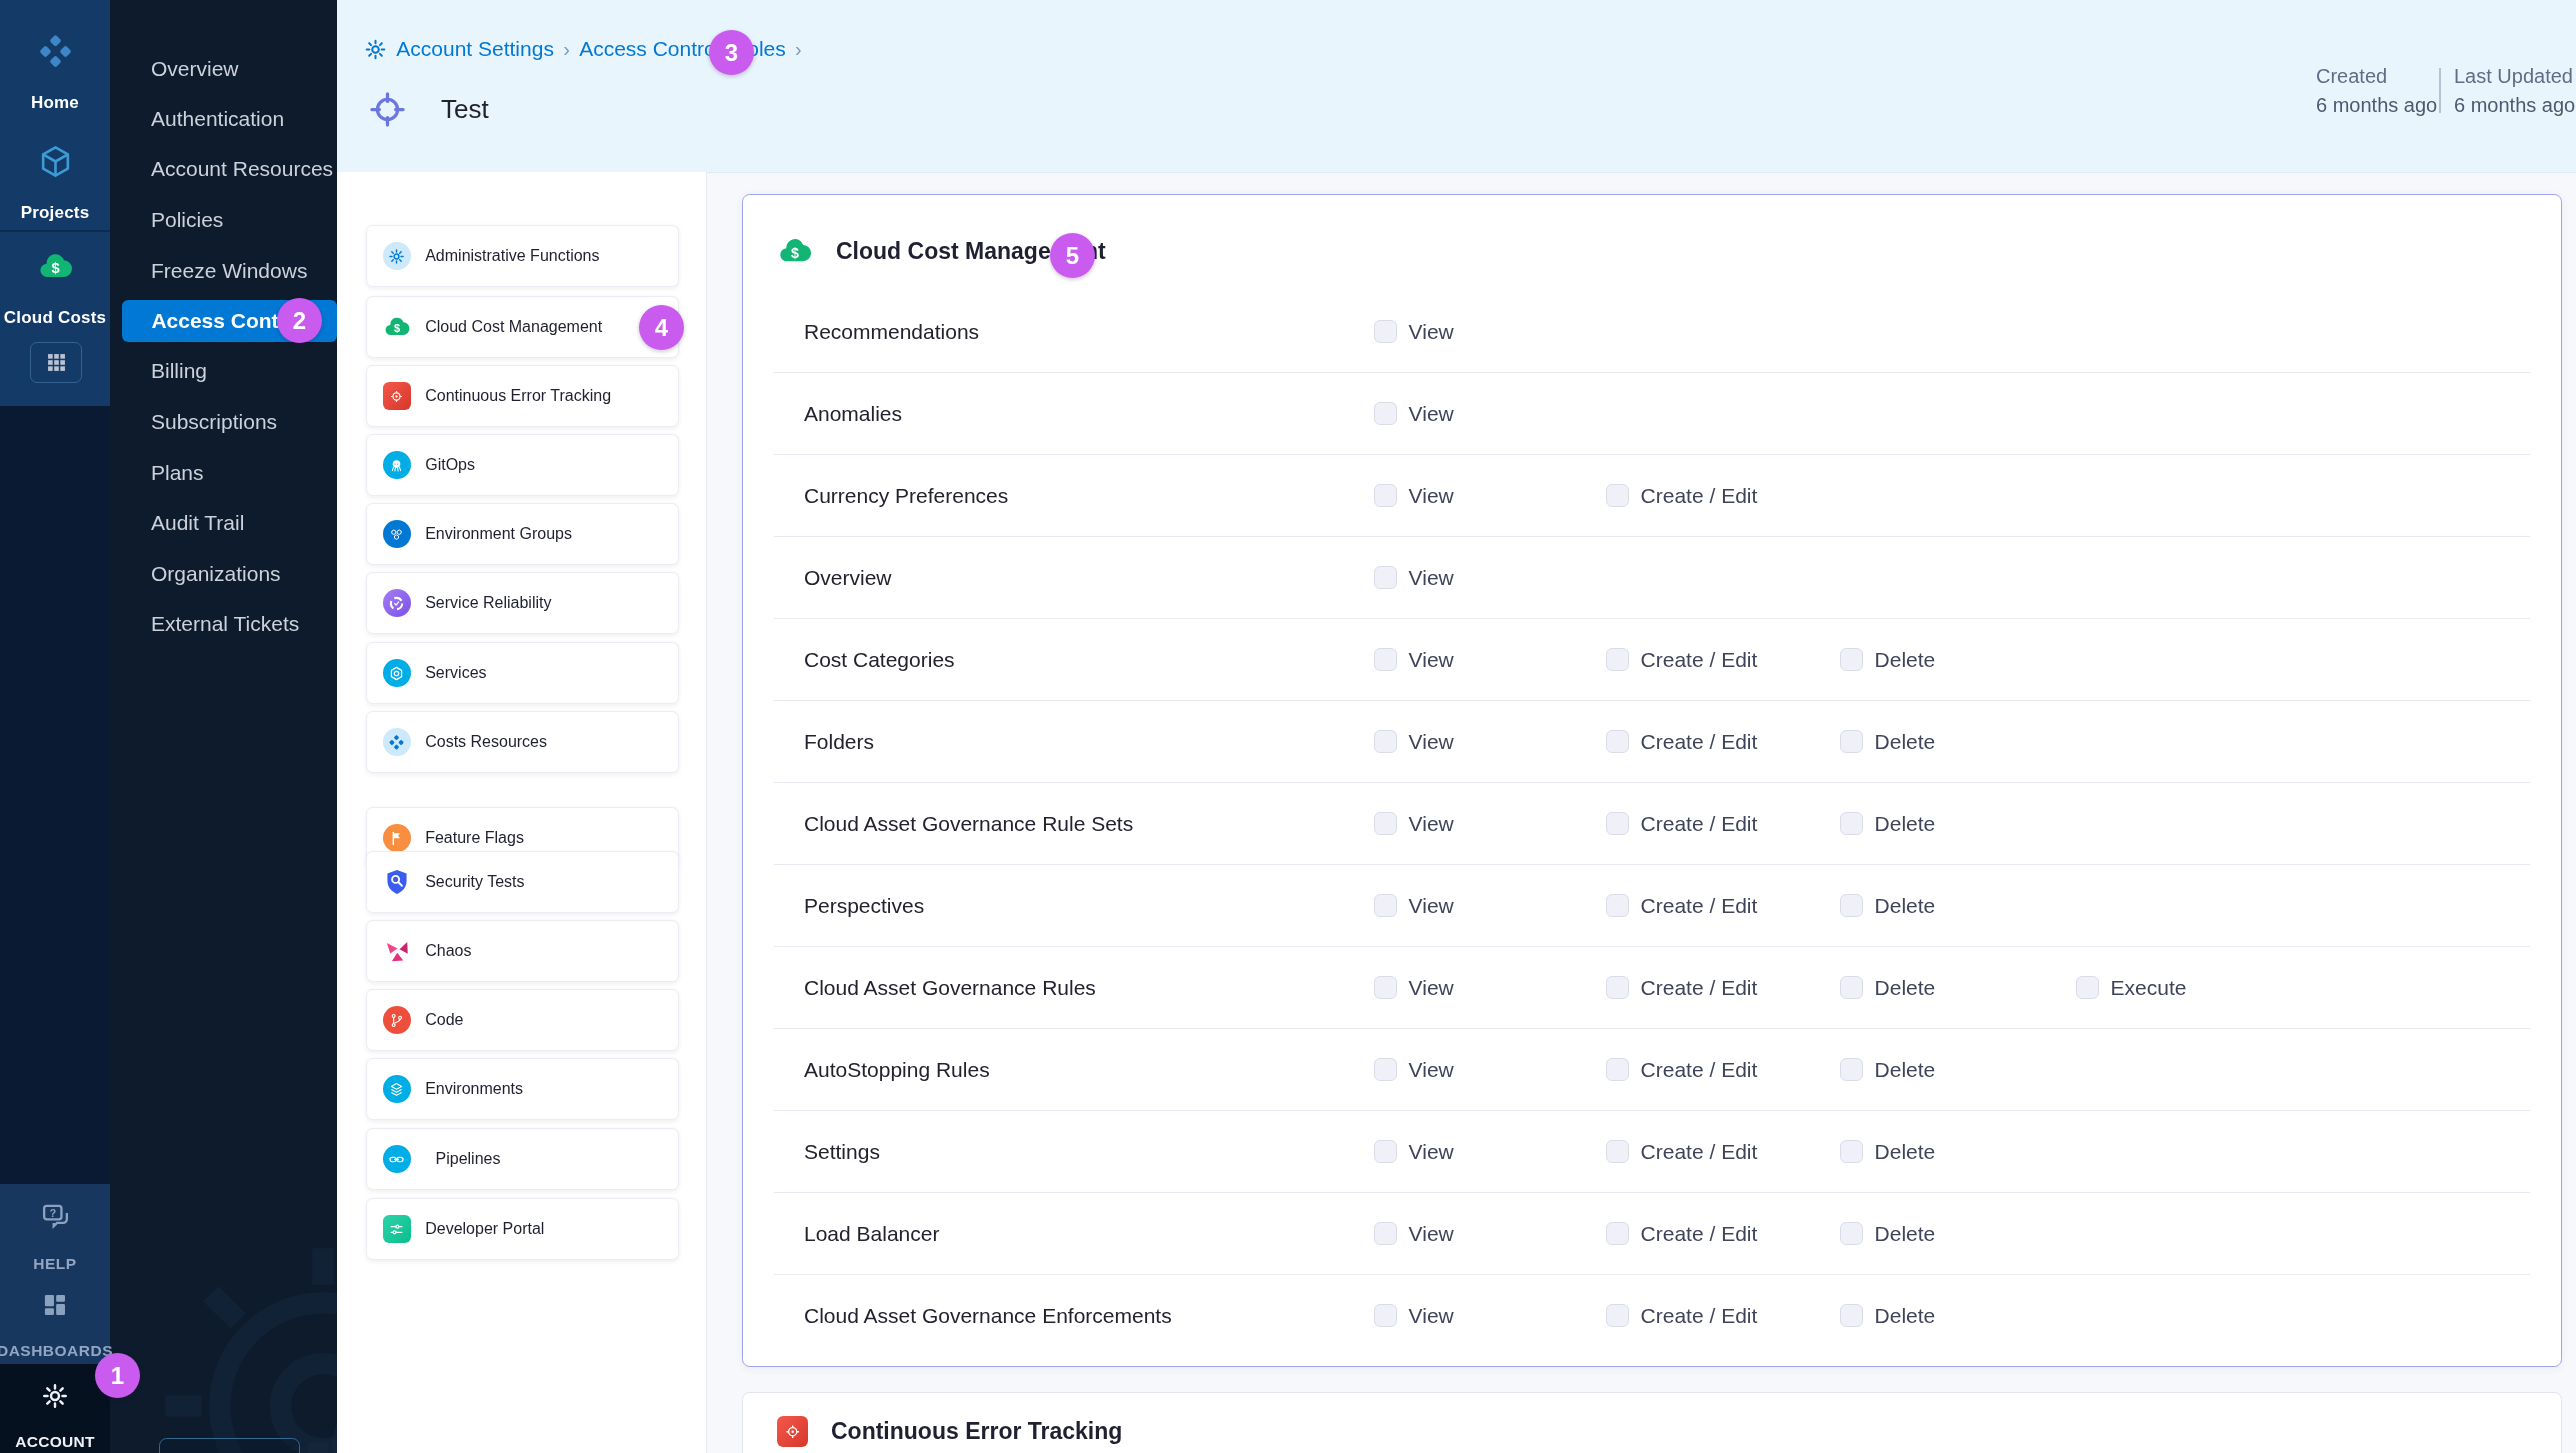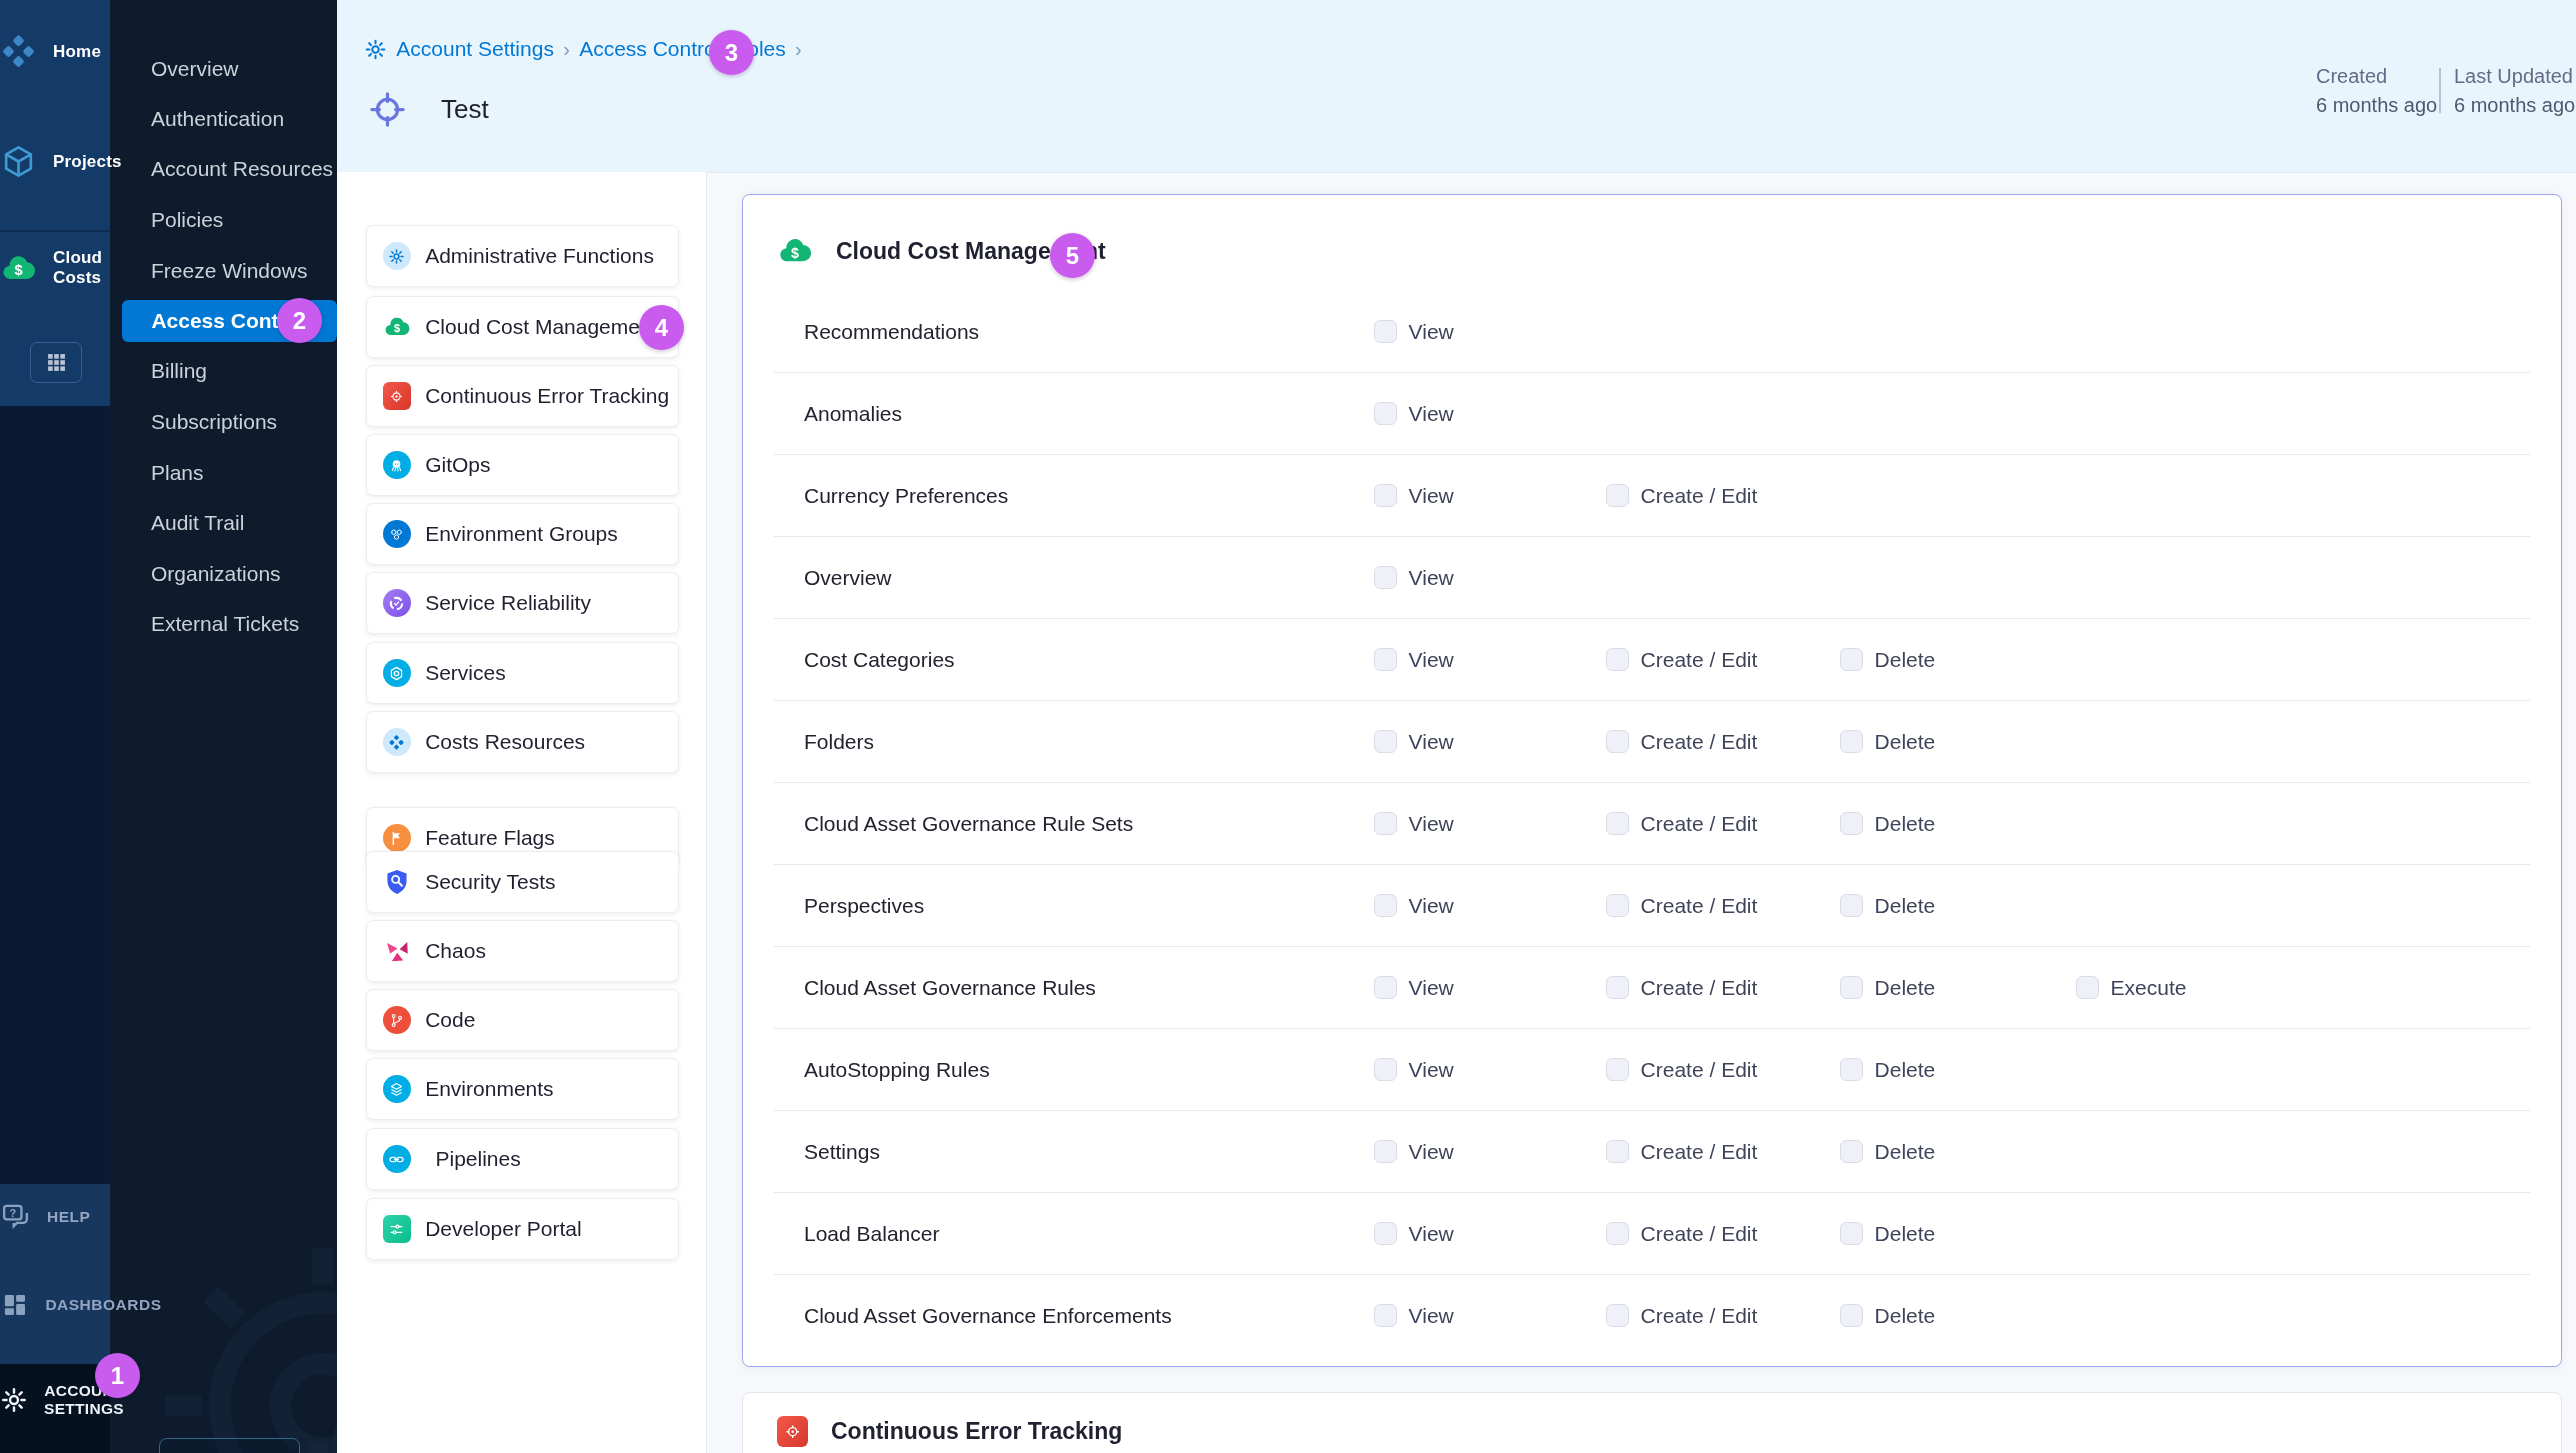--- a/index.html
+++ b/index.html
@@ -8,21 +8,21 @@
     font-family:"Liberation Sans",sans-serif;background:#f7f8fc;
     -webkit-font-smoothing:antialiased;
   }
   
   .rail{position:absolute;left:0;top:0;width:110px;height:1454px;background:#0a1a33;z-index:6}
   .rail-block{position:absolute;left:0;width:110px}
   .rail-block.top{top:0;height:406px;background:#143a68}
   .rail-block.help{top:1184px;height:180px;background:#17375f}
   .rail-block.acct{top:1364px;height:90px;background:#061120}
   .rail-divider{position:absolute;left:0;top:230px;width:110px;height:1.5px;background:#0c2a52;z-index:2}
-  .rail-item{position:absolute;left:0;width:110px;display:flex;flex-direction:row;align-items:center;gap:16px;cursor:pointer;z-index:3}
+  .rail-item{position:absolute;left:0;width:110px;display:flex;flex-direction:column;align-items:center;gap:23px;cursor:pointer;z-index:3}
   .rail-item .lbl{font-size:17px;font-weight:600;color:#ffffff;letter-spacing:0.2px}
   .rail-item .lbl.dim{font-size:15.5px;color:#93a5c0;letter-spacing:0.5px}
   .rail-item .lbl.acct{font-size:15.5px;color:#eef2f8;text-align:center;line-height:18px;width:93px;letter-spacing:0.3px}
   .grid-btn{position:absolute;left:30px;top:342px;width:50px;height:39px;border:1.5px solid #35628f;border-radius:7px;
     display:flex;align-items:center;justify-content:center;cursor:pointer;z-index:3}
   
   .sidebar{position:absolute;left:110px;top:0;width:227px;height:1454px;background:#0d1b2c;z-index:5;overflow:hidden}
   .side-item{position:absolute;left:0;width:227px;height:42px;line-height:42px;padding-left:41px;box-sizing:border-box;
     font-size:21px;color:#ccd2da;cursor:pointer;white-space:nowrap}
   .side-item.active{left:12.4px;width:215px;padding-left:29px;background:#0278d5;border-radius:6.2px;color:#fff;font-weight:700}
@@ -37,21 +37,21 @@
   .title-row{position:absolute;left:368px;top:90px;display:flex;align-items:center;gap:34px;z-index:2}
   .page-title{font-size:26px;color:#22222e}
   .meta{position:absolute;top:65px;z-index:2}
   .meta .m-label{font-size:20px;color:#636b86;margin-bottom:6.2px}
   .meta .m-value{font-size:20px;color:#4f586f}
   .meta-divider{position:absolute;left:2439px;top:68px;width:1.5px;height:45px;background:#b9c2d2;z-index:2}
   
   .module-col{position:absolute;left:337px;top:172px;width:370px;height:1282px;background:#ffffff;border-right:1.5px solid #e8eaf2;box-sizing:border-box;z-index:1}
   .module-card{position:absolute;left:29px;width:313px;height:62px;background:#fff;border:0.8px solid #ecedf4;border-radius:7px;
     box-shadow:0 1.5px 4.6px rgba(40,41,61,.07);display:flex;align-items:center;padding-left:15.5px;box-sizing:border-box;gap:14.7px;cursor:pointer}
-  .module-card .m-lbl{font-size:21px;font-weight:500;color:#1f2030;white-space:nowrap}
+  .module-card .m-lbl{font-size:16px;font-weight:500;color:#1f2030;white-space:nowrap}
   .m-icon{width:28px;height:28px;border-radius:50%;display:flex;align-items:center;justify-content:center;flex:0 0 auto}
   
   .panel-card{position:absolute;left:742px;top:194px;width:1820px;height:1173px;background:#fff;border:1.5px solid #9fa3ea;border-radius:7.7px;
     box-shadow:0 1.5px 7.7px rgba(96,97,112,.08);box-sizing:border-box;z-index:2}
   .panel-header{position:absolute;left:34px;top:38px;display:flex;align-items:center;gap:23px}
   .panel-title{font-size:23px;font-weight:700;color:#1f2030;white-space:nowrap}
   .perm-rows{position:absolute;left:0;top:96px;width:100%}
   .perm-row{position:relative;height:81px;margin:0 31px;border-bottom:0.8px solid #e7e9f1}
   .perm-row.last{border-bottom:none}
   .perm-label{position:absolute;left:30px;top:50%;transform:translateY(-50%);font-size:21px;color:#22232f;white-space:nowrap}

